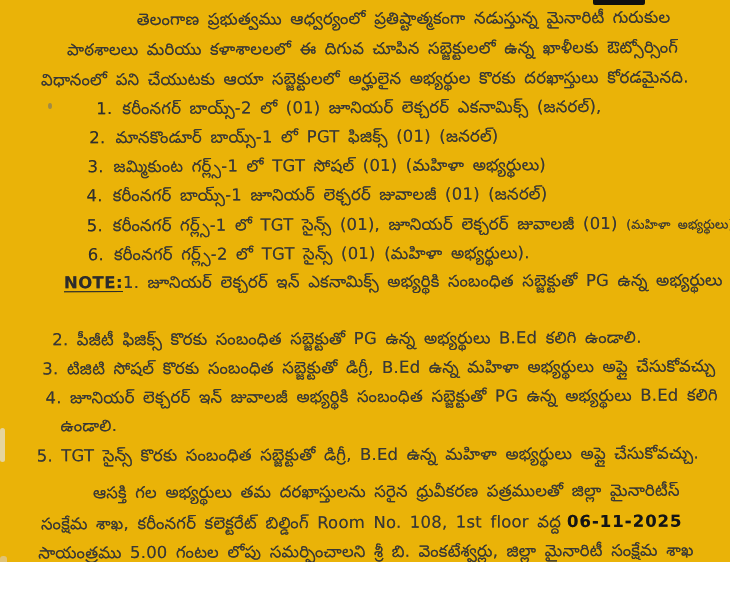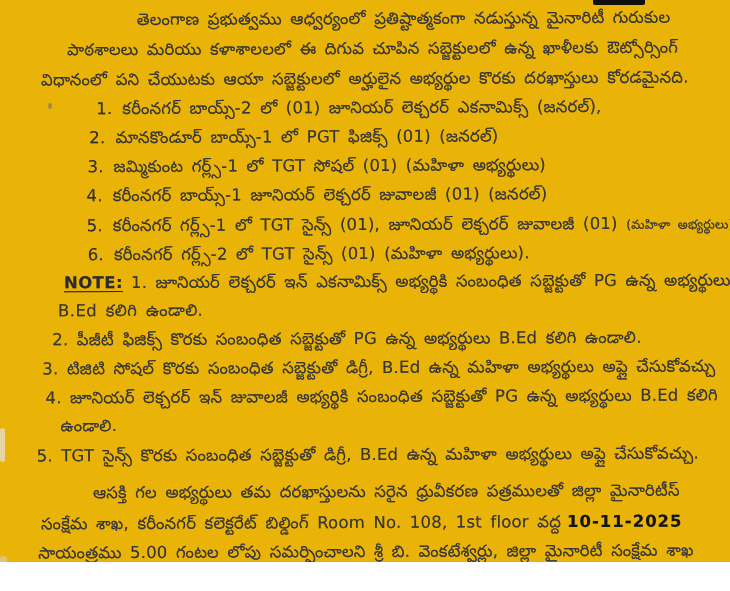--- a/index.html
+++ b/index.html
@@ -25,21 +25,20 @@
     color:#383838;
     text-shadow:0 0 0.6px rgba(40,40,40,0.55);
   }
   .item .num{display:inline-block;margin-right:10px;color:#2f2f2f;}
   .small{font-size:12.5px;}
   .note-label{
     font-weight:bold;
     letter-spacing:1px;
     text-decoration:underline;
     text-underline-offset:3px;
-    margin-right:8px;
     color:#2c2c2c;
   }
   .date{font-weight:bold;color:#151515;letter-spacing:1px;margin-left:6px;}
   .latin{letter-spacing:0.4px;}
   .artifact-bar{
     position:absolute;left:593px;top:0;width:52px;height:5px;
     background:#101010;border-radius:0 0 2px 2px;
   }
   .artifact-speck{
     position:absolute;left:48px;top:103px;width:4px;height:6px;
@@ -85,27 +84,26 @@
       <span class="num">5.</span><span>కరీంనగర్ గర్ల్స్-1 లో TGT సైన్స్ (01), జూనియర్ లెక్చరర్ జువాలజీ (01)</span>
       <span class="small">(మహిళా అభ్యర్థులు)</span>
     </div>
     <div class="ln item" style="left:88px;top:243px">
       <span class="num">6.</span><span>కరీంనగర్ గర్ల్స్-2 లో TGT సైన్స్ (01) (మహిళా అభ్యర్థులు).</span>
     </div>
 
     <div class="ln" style="left:64px;top:271px">
       <span class="note-label latin">NOTE:</span><span>1. జూనియర్ లెక్చరర్ ఇన్ ఎకనామిక్స్ అభ్యర్థికి సంబంధిత సబ్జెక్టుతో PG ఉన్న అభ్యర్థులు</span>
     </div>
-    <div class="ln latin" style="left:58px;top:299px">B.Ed కలిగి ఉండాలి.</div>
     <div class="ln" style="left:52px;top:328px">2. పీజీటీ ఫిజిక్స్ కొరకు సంబంధిత సబ్జెక్టుతో PG ఉన్న అభ్యర్థులు B.Ed కలిగి ఉండాలి.</div>
     <div class="ln" style="left:42px;top:357px">3. టిజిటి సోషల్ కొరకు సంబంధిత సబ్జెక్టుతో డిగ్రీ, B.Ed ఉన్న మహిళా అభ్యర్థులు అప్లై చేసుకోవచ్చు</div>
     <div class="ln" style="left:45px;top:386px">4. జూనియర్ లెక్చరర్ ఇన్ జువాలజీ అభ్యర్థికి సంబంధిత సబ్జెక్టుతో PG ఉన్న అభ్యర్థులు B.Ed కలిగి</div>
     <div class="ln" style="left:60px;top:414px">ఉండాలి.</div>
     <div class="ln" style="left:36px;top:444px">5. TGT సైన్స్ కొరకు సంబంధిత సబ్జెక్టుతో డిగ్రీ, B.Ed ఉన్న మహిళా అభ్యర్థులు అప్లై చేసుకోవచ్చు.</div>
 
     <div class="ln" style="left:92px;top:481px">ఆసక్తి గల అభ్యర్థులు తమ దరఖాస్తులను సరైన ధ్రువీకరణ పత్రములతో జిల్లా మైనారిటీస్</div>
     <div class="ln" style="left:40px;top:512px">
-      <span>సంక్షేమ శాఖ, కరీంనగర్ కలెక్టరేట్ బిల్డింగ్ Room No. 108, 1st floor వద్ద</span><span class="date">10-11-2025</span>
+      <span>సంక్షేమ శాఖ, కరీంనగర్ కలెక్టరేట్ బిల్డింగ్ Room No. 108, 1st floor వద్ద</span><span class="date">06-11-2025</span>
     </div>
     <div class="ln" style="left:37px;top:541px">సాయంత్రము 5.00 గంటల లోపు సమర్పించాలని శ్రీ బి. వెంకటేశ్వర్లు, జిల్లా మైనారిటీ సంక్షేమ శాఖ</div>
 
   </div>
 </div>
 
 </body></html>

